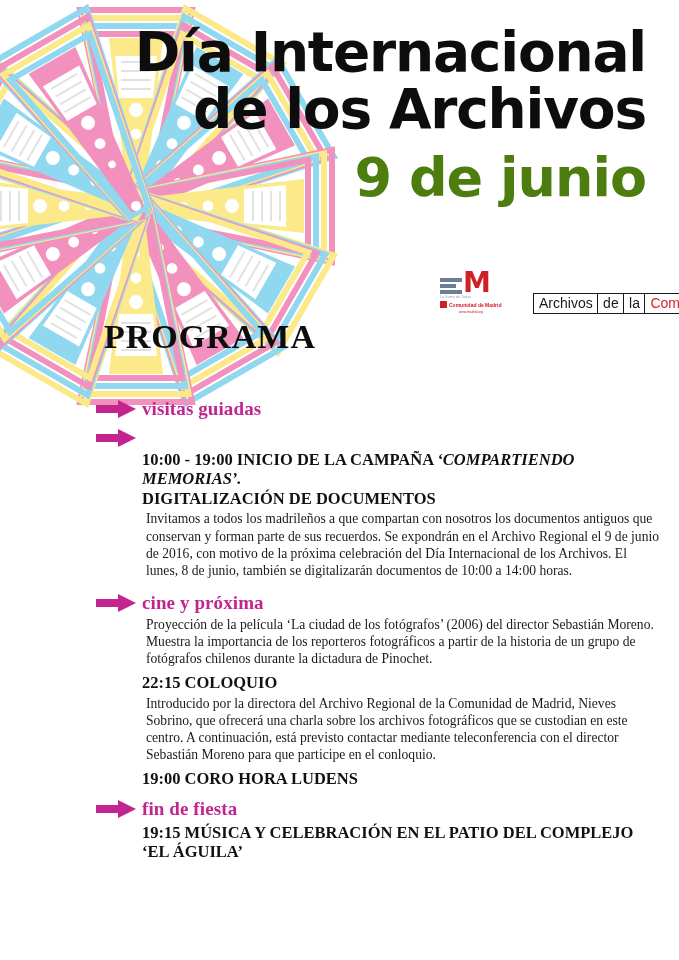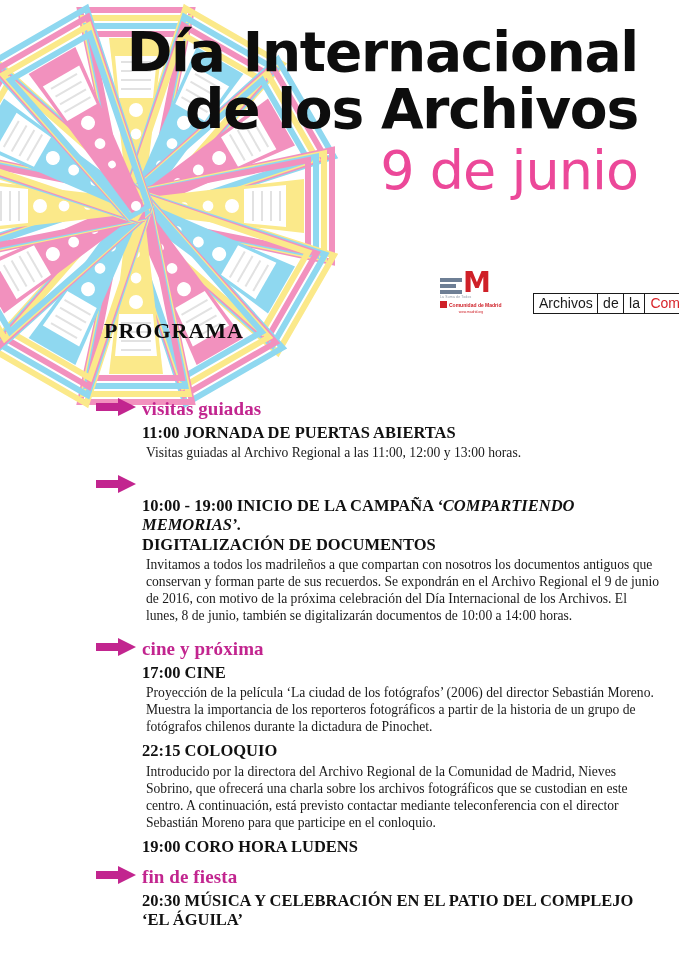--- a/index.html
+++ b/index.html
@@ -23,57 +23,57 @@
     top: -4px;
     width: 420px;
     height: 420px;
     z-index: 0;
     pointer-events: none;
   }
 
   
   .title-wrap {
     position: absolute;
-    left: 0;
+    left: 8px;
     top: 24px;
     width: 660px;
     z-index: 3;
     text-align: right;
     padding-right: 22px;
     box-sizing: border-box;
   }
   .title-line {
     font-family: "DejaVu Sans", sans-serif;
     font-weight: bold;
     font-size: 55px;
     line-height: 1.03;
     letter-spacing: -1.2px;
     color: #0d0d0d;
     white-space: nowrap;
   }
   .date-line {
     font-family: "DejaVu Sans", sans-serif;
-    font-weight: normal;
+    font-weight: bold;
     font-size: 54px;
     line-height: 1.05;
     letter-spacing: -1px;
-    color: #ec4899;
+    color: #4d7c0f;
     white-space: nowrap;
-    margin-top: 6px;
+    margin-top: 13px;
   }
 
   
   .programa {
     position: absolute;
     left: 104px;
     top: 318px;
     z-index: 3;
     font-family: "Liberation Serif", serif;
     font-weight: bold;
-    font-size: 22px;
+    font-size: 34px;
     letter-spacing: 1px;
     color: #0d0d0d;
   }
 
   
   .logo-row {
     position: absolute;
     left: 440px;
     top: 268px;
     z-index: 4;
@@ -165,21 +165,21 @@
     position: absolute;
     left: 96px;
     top: 398px;
     width: 566px;
     z-index: 3;
   }
   .section { margin-bottom: 2px; }
 
   .sec-head {
     display: flex;
-    align-items: flex-start;
+    align-items: center;
     gap: 6px;
     margin-bottom: 1px;
   }
   .arrow-icon {
     flex: 0 0 auto;
     display: block;
     width: 40px;
     height: 18px;
   }
   .sec-title {
@@ -467,24 +467,20 @@
 
 <div class="program">
 
   <div class="section">
     <div class="sec-head">
       <svg class="arrow-icon" viewBox="0 0 40 18">
         <path d="M0 5 H22 V0 L40 9 L22 18 V13 H0 Z" fill="#c2258f"></path>
       </svg>
       <span class="sec-title">visitas guiadas</span>
     </div>
-    <div class="indent">
-      <div class="item-title">11:00 JORNADA DE PUERTAS ABIERTAS</div>
-      <div class="item-body">Visitas guiadas al Archivo Regional a las 11:00, 12:00 y 13:00 horas.</div>
-    </div>
   </div>
 
   <div class="gap-sm"></div>
 
   <div class="section">
     <div class="sec-head">
       <svg class="arrow-icon" viewBox="0 0 40 18">
         <path d="M0 5 H22 V0 L40 9 L22 18 V13 H0 Z" fill="#c2258f"></path>
       </svg>
     </div>
@@ -497,38 +493,37 @@
   <div class="gap-sm"></div>
 
   <div class="section">
     <div class="sec-head">
       <svg class="arrow-icon" viewBox="0 0 40 18">
         <path d="M0 5 H22 V0 L40 9 L22 18 V13 H0 Z" fill="#c2258f"></path>
       </svg>
       <span class="sec-title">cine y próxima</span>
     </div>
     <div class="indent">
-      <div class="item-title">17:00 CINE</div>
       <div class="item-body">Proyección de la película ‘La ciudad de los fotógrafos’ (2006) del director Sebastián Moreno. Muestra la importancia de los reporteros fotográficos a partir de la historia de un grupo de fotógrafos chilenos durante la dictadura de Pinochet.</div>
 
       <div class="item-title">22:15 COLOQUIO</div>
       <div class="item-body">Introducido por la directora del Archivo Regional de la Comunidad de Madrid, Nieves Sobrino,  que ofrecerá una charla sobre los archivos fotográficos que se custodian en este centro. A continuación, está previsto contactar mediante teleconferencia con el director Sebastián Moreno para que participe en el conloquio.</div>
 
       <div class="item-title">19:00 CORO HORA LUDENS</div>
     </div>
   </div>
 
   <div class="gap-sm"></div>
 
   <div class="section">
     <div class="sec-head">
       <svg class="arrow-icon" viewBox="0 0 40 18">
         <path d="M0 5 H22 V0 L40 9 L22 18 V13 H0 Z" fill="#c2258f"></path>
       </svg>
       <span class="sec-title">fin de fiesta</span>
     </div>
     <div class="indent">
-      <div class="item-title"><span>20:30 MÚSICA Y CELEBRACIÓN EN EL PATIO DEL COMPLEJO</span><br><span>‘EL ÁGUILA’</span></div>
+      <div class="item-title"><span>19:15 MÚSICA Y CELEBRACIÓN EN EL PATIO DEL COMPLEJO</span><br><span>‘EL ÁGUILA’</span></div>
 
     </div>
   </div>
 
 </div>
 
 </body></html>

